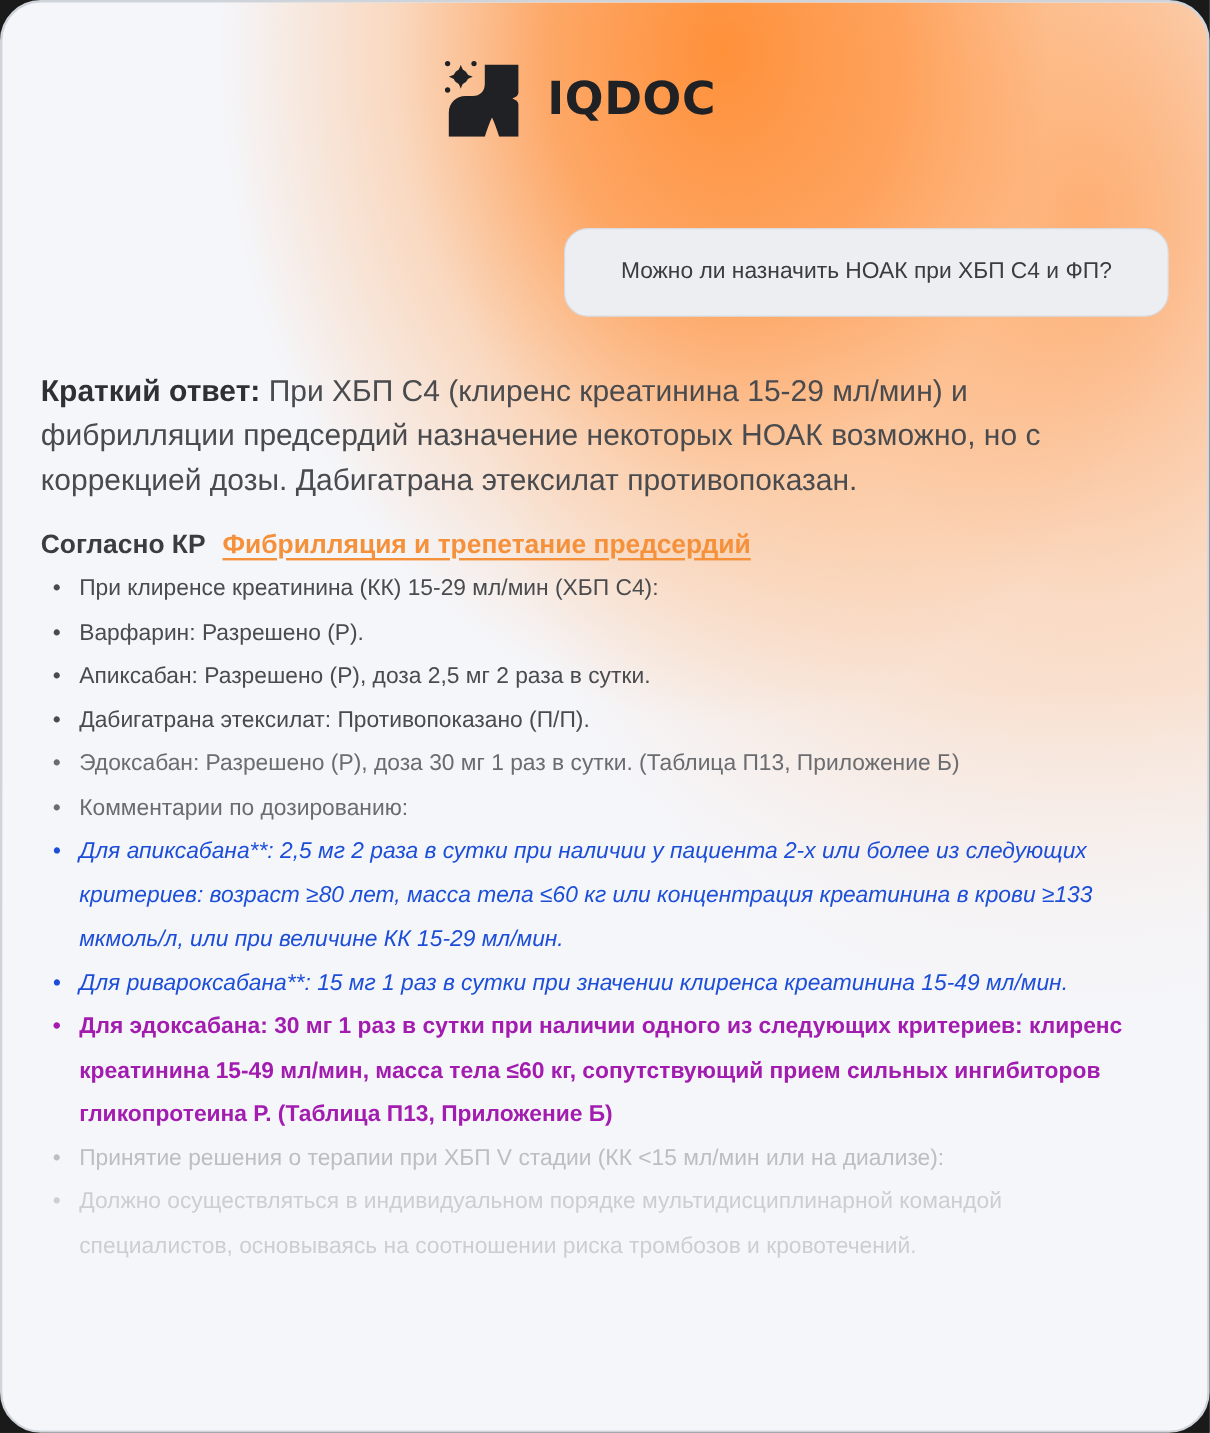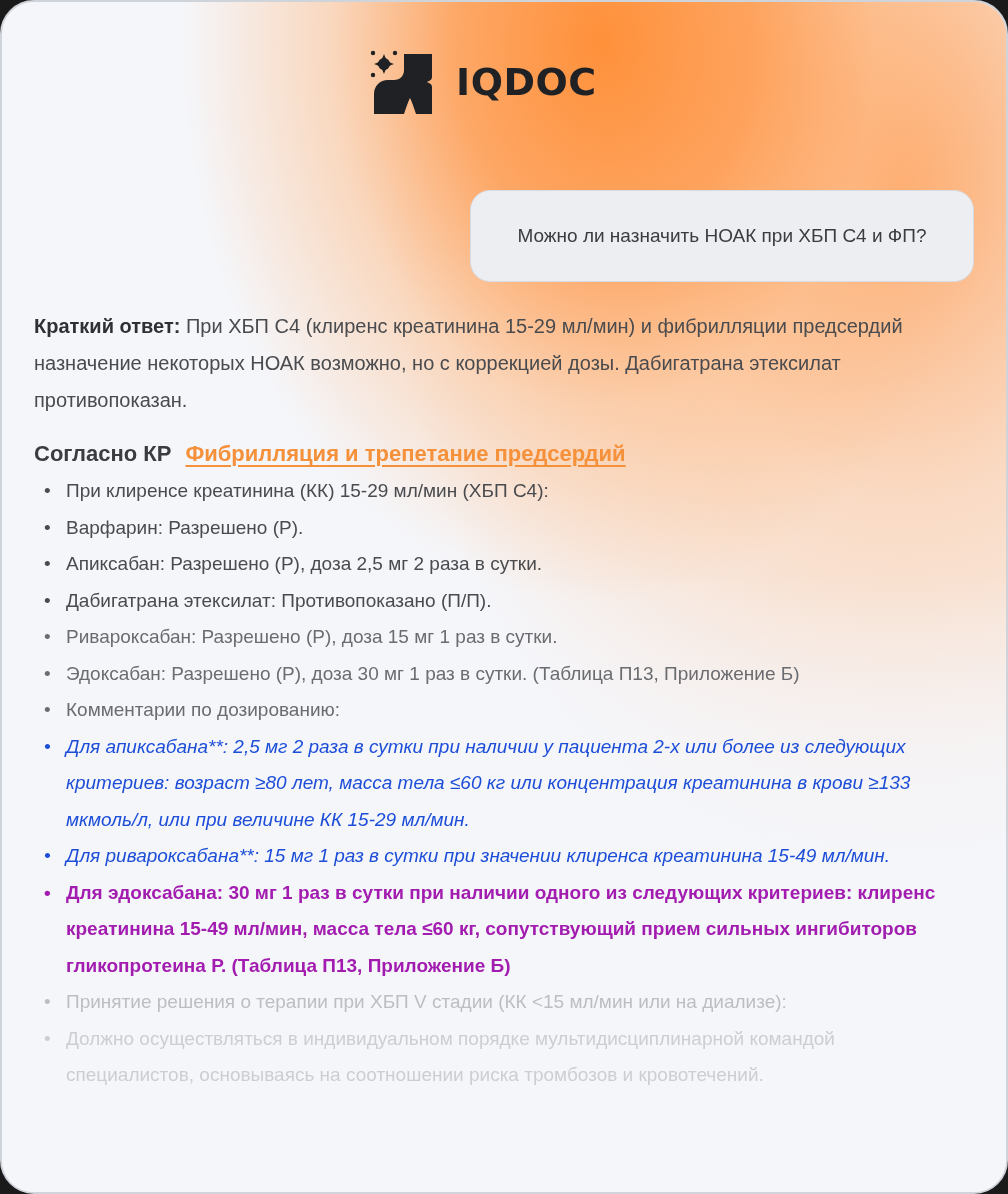--- a/index.html
+++ b/index.html
@@ -47,39 +47,39 @@
       font-family: "DejaVu Sans", sans-serif;
       font-weight: bold;
       font-size: 38px;
       letter-spacing: 0.5px;
       color: #1f2124;
       line-height: 1;
     }
     .bubble {
       position: absolute;
       left: 468px; top: 188px;
-      width: 504px; height: 92px;
+      width: 504px; height: 74px;
       box-sizing: border-box;
       background: #eceef2;
       border: 1.5px solid #d8dbe1;
       border-radius: 20px;
       display: flex;
       align-items: center;
       justify-content: center;
       font-size: 19px;
       color: #3a3c40;
     }
     .content {
       position: absolute;
       left: 32px; top: 306px;
       width: 930px;
       color: #4a4b4e;
     }
     .summary {
-      font-size: 20px;
+      font-size: 25px;
       line-height: 37px;
       margin: 0;
     }
     .summary b { color: #2f3033; font-weight: bold; }
     .section-head {
       margin-top: 20px;
       font-size: 22px;
       font-weight: bold;
       color: #3b3c3f;
       line-height: 30px;
@@ -148,21 +148,20 @@
     <div class="section-head">
       <span>Согласно КР</span>
       <a>Фибрилляция и трепетание предсердий</a>
     </div>
 
     <ul class="bullets">
       <li class="c1">При клиренсе креатинина (КК) 15-29 мл/мин (ХБП С4):</li>
       <li class="c1">Варфарин: Разрешено (Р).</li>
       <li class="c1">Апиксабан: Разрешено (Р), доза 2,5 мг 2 раза в сутки.</li>
       <li class="c1">Дабигатрана этексилат: Противопоказано (П/П).</li>
-      <li class="c2">Ривароксабан: Разрешено (Р), доза 15 мг 1 раз в сутки.</li>
       <li class="c2">Эдоксабан: Разрешено (Р), доза 30 мг 1 раз в сутки. (Таблица П13, Приложение Б)</li>
       <li class="c2">Комментарии по дозированию:</li>
       <li class="c3">Для апиксабана**: 2,5 мг 2 раза в сутки при наличии у пациента 2-х или более из следующих критериев: возраст ≥80 лет, масса тела ≤60 кг или концентрация креатинина в крови ≥133 мкмоль/л, или при величине КК 15-29 мл/мин.</li>
       <li class="c3">Для ривароксабана**: 15 мг 1 раз в сутки при значении клиренса креатинина 15-49 мл/мин.</li>
       <li class="c4">Для эдоксабана: 30 мг 1 раз в сутки при наличии одного из следующих критериев: клиренс креатинина 15-49 мл/мин, масса тела ≤60 кг, сопутствующий прием сильных ингибиторов гликопротеина Р. (Таблица П13, Приложение Б)</li>
       <li class="c5">Принятие решения о терапии при ХБП V стадии (КК &lt;15 мл/мин или на диализе):</li>
       <li class="c6">Должно осуществляться в индивидуальном порядке мультидисциплинарной командой специалистов, основываясь на соотношении риска тромбозов и кровотечений.</li>
     </ul>
   </div>
 </div>

